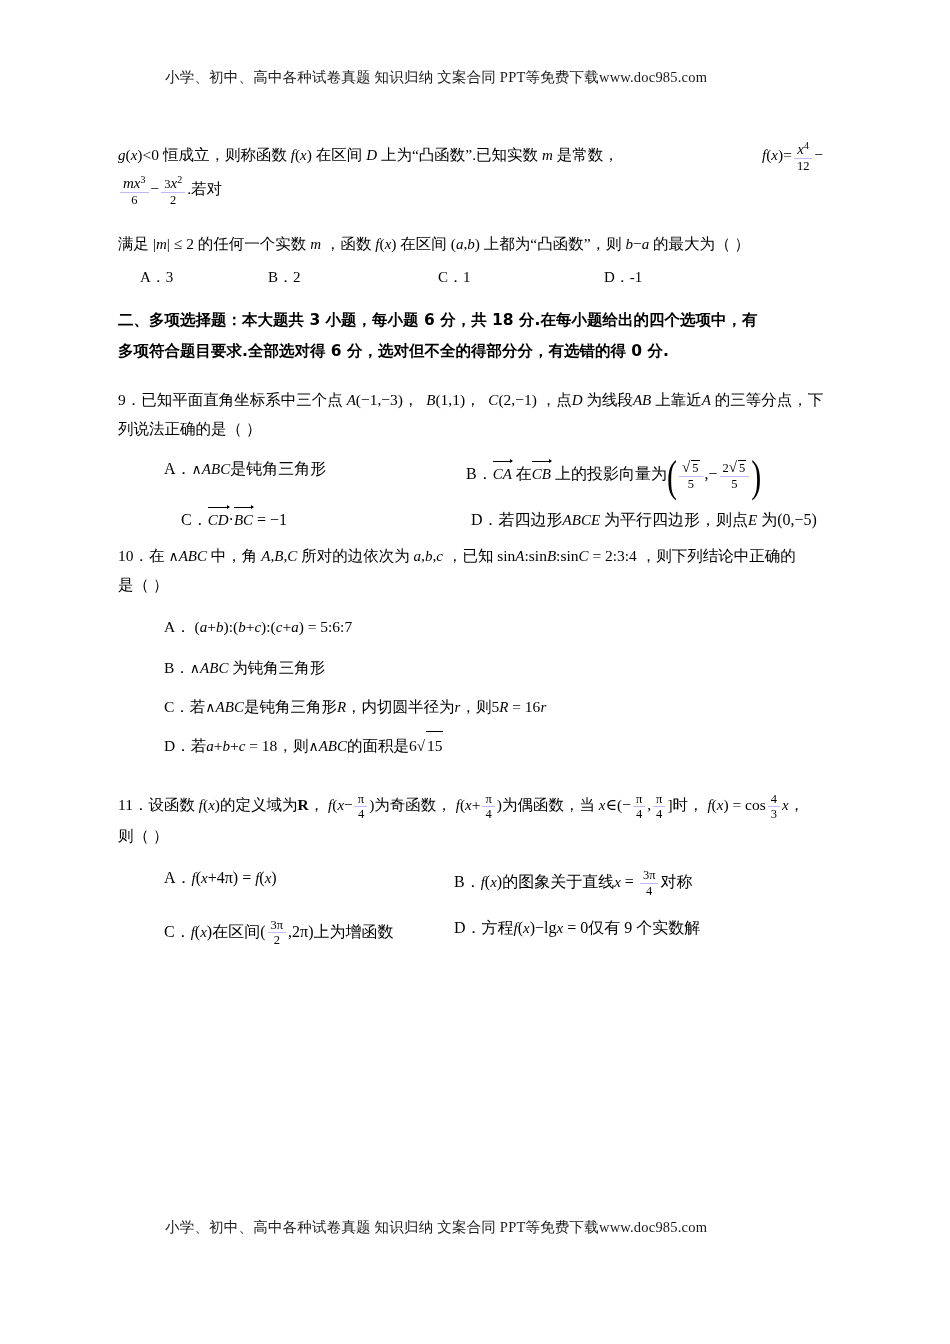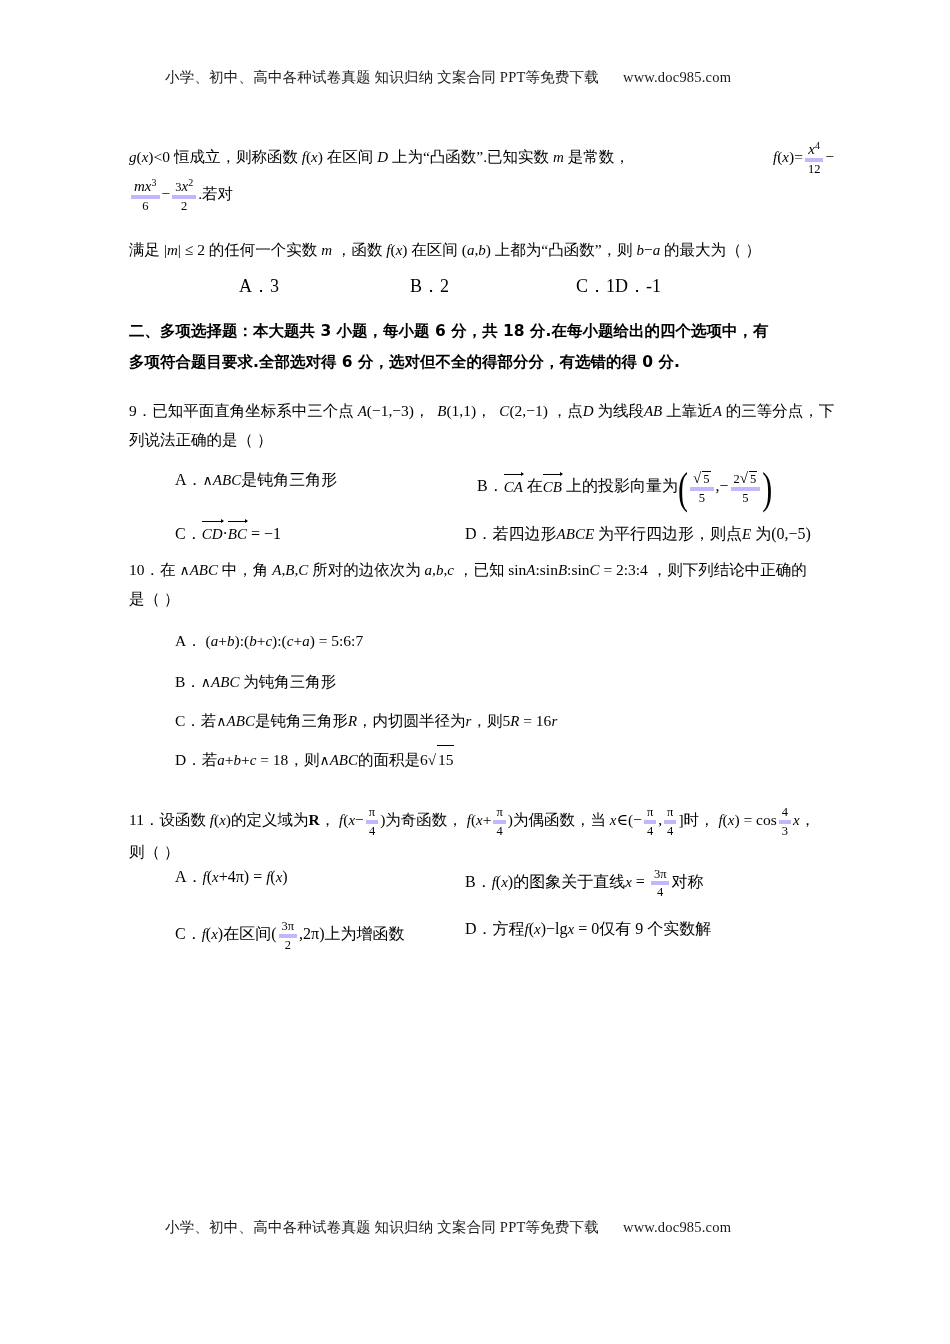--- a/index.html
+++ b/index.html
@@ -33,27 +33,26 @@
     position: absolute;
     top: 68px;
     left: 165px;
   }
   .ftr {
     position: absolute;
     top: 1218px;
     left: 165px;
   }
   .hdr .url, .ftr .url {
-    margin-left: 24px;
     text-align: right;
   }
   .content {
     position: absolute;
     top: 140px;
-    left: 129px;
+    left: 118px;
     width: 716px;
   }
   p {
     margin: 0;
     line-height: 1.85;
     font-size: 15.5px;
   }
   .blk {
     margin-bottom: 6px;
   }
@@ -75,21 +74,21 @@
     display: inline-block;
     vertical-align: middle;
     text-align: center;
     font-size: 12.5px;
     line-height: 1.15;
     margin: 0 2px;
   }
   .frac .num {
     display: block;
     padding: 0 3px;
-    border-bottom: 4px solid #c4b5fd;
+    border-bottom: 1px solid #c4b5fd;
     text-align: center;
   }
   .frac .den {
     display: block;
     padding: 0 3px;
   }
   .sqrt {
     display: inline-block;
     border-top: 1px solid #000;
     padding: 0 1px 0 1px;
@@ -139,22 +138,21 @@
     margin-bottom: 20px;
   }
   .q {
     margin-top: 14px;
   }
   .opts-row {
     display: flex;
     margin-top: 10px;
   }
   .opts-row > div {
-    font-size: 18px;
-    text-align: right;
+    font-size: 15px;
   }
   .tri {
     font-family: "DejaVu Sans", sans-serif;
     font-size: 14px;
   }
   .indent1 {
     padding-left: 46px;
   }
 </style>
 </head>
@@ -232,21 +230,21 @@
       <div style="display:flex; margin-top:16px;gap:12px;">
         <div style="width:290px; padding-left:46px;">
           <span>A．</span><span class="tri">∧</span><span class="m">ABC</span><span>是钝角三角形</span>
         </div>
         <div>
           <span>B．</span><span class="m"><span class="vec">CA</span></span>
           <span>在</span><span class="m"><span class="vec">CB</span></span>
           <span>上的投影向量为</span><span class="bigparen">(</span><span class="frac"><span class="num"><span class="radic">√</span><span class="sqrt mn">5</span></span><span class="den mn">5</span></span><span class="mn">,−</span><span class="frac"><span class="num"><span class="mn">2</span><span class="radic">√</span><span class="sqrt mn">5</span></span><span class="den mn">5</span></span><span class="bigparen">)</span>
         </div>
       </div>
-      <div style="display:flex; margin-top:18px;">
+      <div style="display:flex; margin-top:18px;justify-content:center;">
         <div style="width:290px; padding-left:46px;">
           <span>C．</span><span class="m"><span class="vec">CD</span></span><span class="mn">·</span><span class="m"><span class="vec">BC</span></span><span class="mn"> = −1</span>
         </div>
         <div>
           <span>D．</span><span>若四边形</span><span class="m">ABCE</span>
           <span>为平行四边形，则点</span><span class="m">E</span>
           <span>为</span><span class="mn">(0,−5)</span>
         </div>
       </div>
     </div>
@@ -287,21 +285,21 @@
         <span>11．</span><span>设函数</span>
         <span class="m">f</span><span class="mn">(</span><span class="m">x</span><span class="mn">)</span><span>的定义域为</span><span style="font-weight:bold;">R</span><span>，</span>
         <span class="m">f</span><span class="mn">(</span><span class="m">x</span><span class="mn">−</span><span class="frac"><span class="num mn">π</span><span class="den mn">4</span></span><span class="mn">)</span><span>为奇函数，</span>
         <span class="m">f</span><span class="mn">(</span><span class="m">x</span><span class="mn">+</span><span class="frac"><span class="num mn">π</span><span class="den mn">4</span></span><span class="mn">)</span><span>为偶函数，当</span>
         <span class="m">x</span><span class="mn">∈(−</span><span class="frac"><span class="num mn">π</span><span class="den mn">4</span></span><span class="mn">,</span><span class="frac"><span class="num mn">π</span><span class="den mn">4</span></span><span class="mn">]</span><span>时，</span>
         <span class="m">f</span><span class="mn">(</span><span class="m">x</span><span class="mn">) = cos</span><span class="frac"><span class="num mn">4</span><span class="den mn">3</span></span><span class="m">x</span><span>，</span>
       </p>
       <p>
         <span>则（    ）</span>
       </p>
-      <div style="display:flex; ">
+      <div style="display:flex; margin-top:18px;">
         <div style="width:290px; padding-left:46px;">
           <span>A．</span><span class="m">f</span><span class="mn">(</span><span class="m">x</span><span class="mn">+4π) = </span><span class="m">f</span><span class="mn">(</span><span class="m">x</span><span class="mn">)</span>
         </div>
         <div>
           <span>B．</span><span class="m">f</span><span class="mn">(</span><span class="m">x</span><span class="mn">)</span><span>的图象关于直线</span><span class="m">x</span><span class="mn"> = </span><span class="frac"><span class="num mn">3π</span><span class="den mn">4</span></span><span>对称</span>
         </div>
       </div>
       <div style="display:flex; margin-top:20px;">
         <div style="width:290px; padding-left:46px;">
           <span>C．</span><span class="m">f</span><span class="mn">(</span><span class="m">x</span><span class="mn">)</span><span>在区间</span><span class="mn">(</span><span class="frac"><span class="num mn">3π</span><span class="den mn">2</span></span><span class="mn">,2π)</span><span>上为增函数</span>

